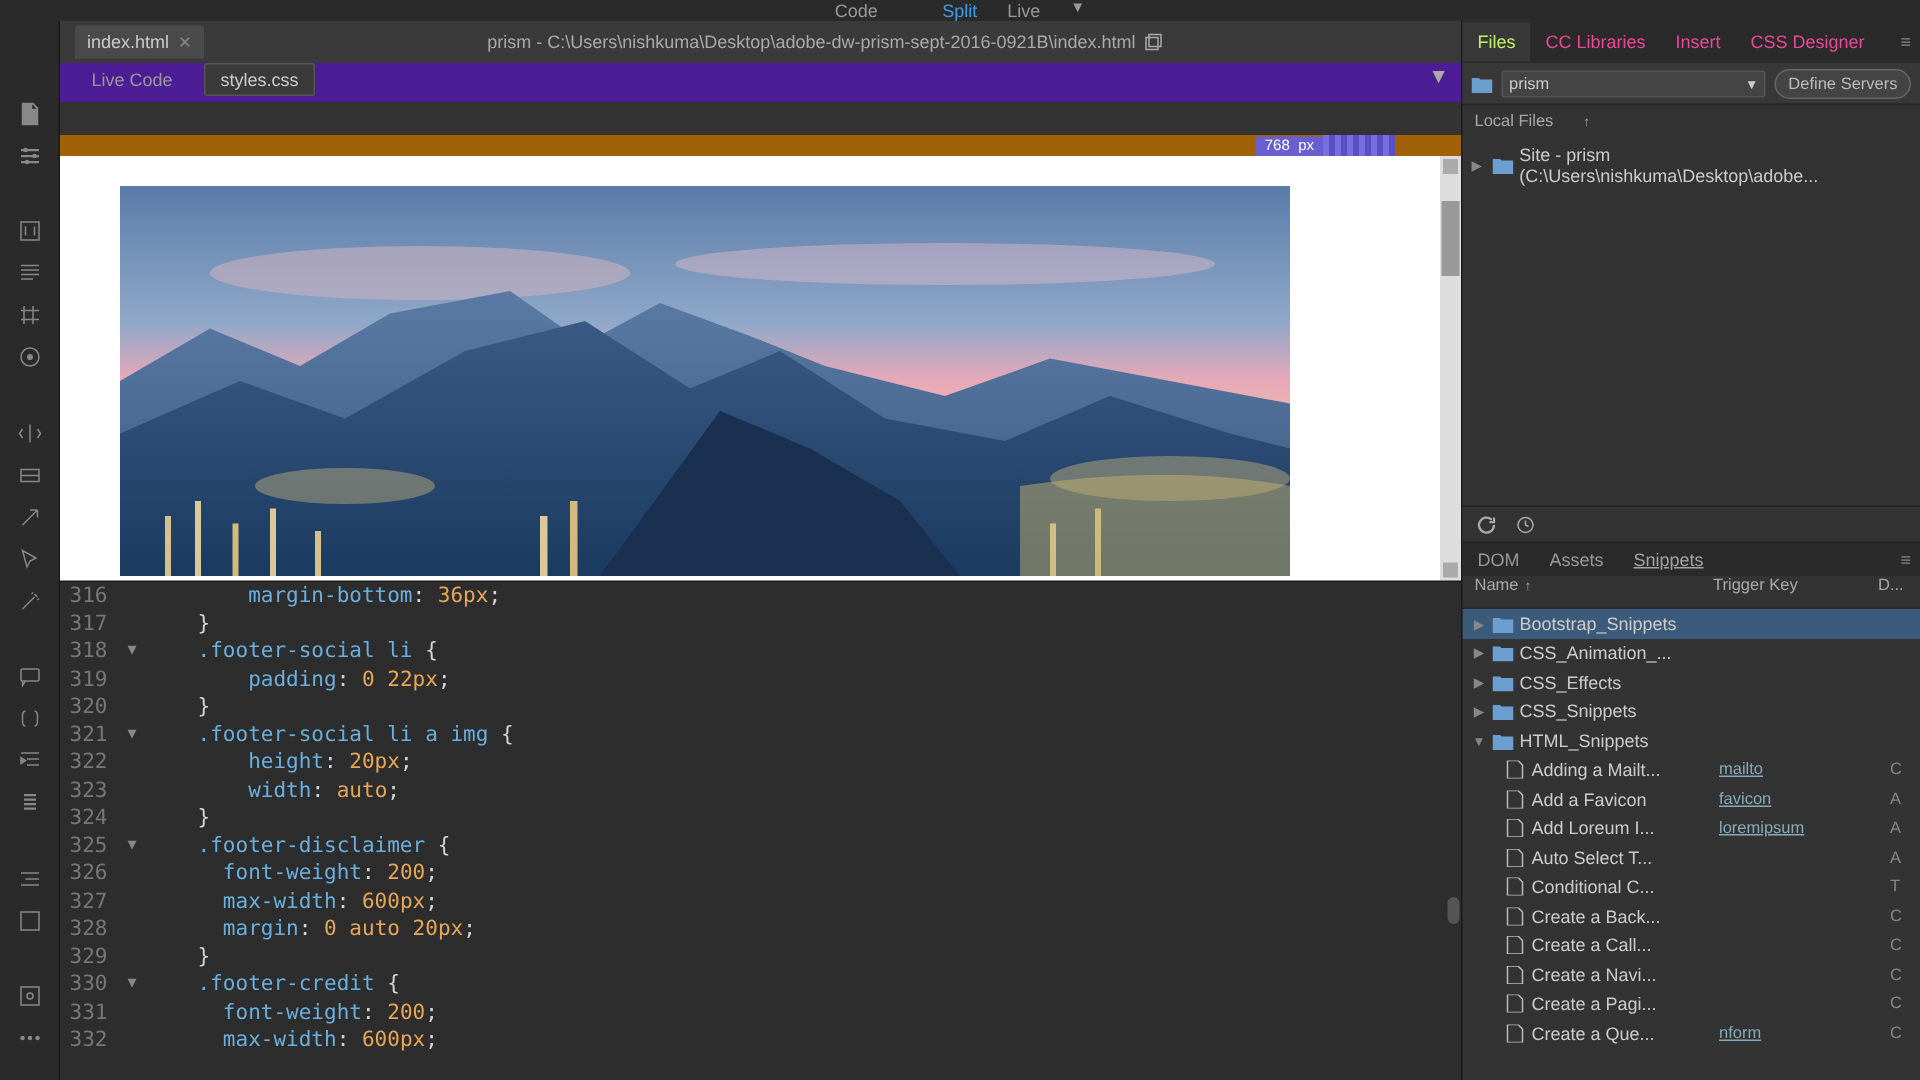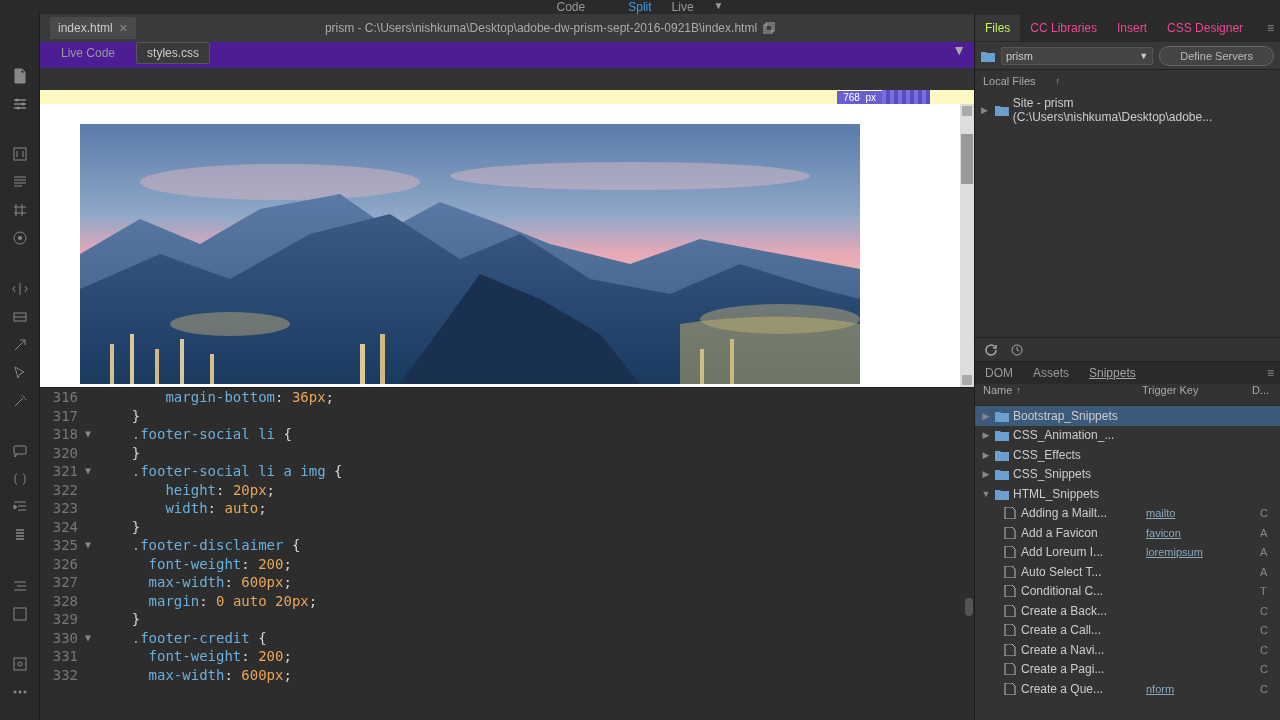--- a/index.html
+++ b/index.html
@@ -27,56 +27,56 @@
 .popout { width: 12px; height: 12px; display: inline-block; }
 
 .subtab-bar { height: 26px; background: #4c1d95; display: flex; align-items: flex-start; padding-left: 10px; gap: 10px; position: relative; }
 .subtab { padding: 3px 10px; color: #999; cursor: pointer; border: 1px solid transparent; }
 .subtab.active { border: 1px solid #555; background: #3a3a3a; color: #ccc; border-radius: 2px; }
 .filter-icon { position: absolute; right: 8px; color: #aaa; cursor: pointer; font-size: 14px; }
 
 .breadcrumb-bar { height: 22px; background: #333; }
 
 .preview-area { height: 298px; background: #333; position: relative; border-bottom: 1px solid #1a1a1a; }
-.ruler-bar { height: 14px; background: #fef9c3; position: relative; }
+.ruler-bar { height: 14px; background: #a16207; position: relative; }
 .ruler-marker { position: absolute; right: 44px; top: 0; height: 14px; display: flex; align-items: center; }
 .ruler-label { background: #6a5fd0; color: #fff; font-size: 10px; padding: 1px 6px; }
 .ruler-chevrons { width: 48px; height: 14px; background: repeating-linear-gradient(90deg, #7a6fe0 0 4px, #5a4fc0 4px 8px); }
 .preview-canvas { position: absolute; top: 14px; left: 0; right: 14px; bottom: 0; background: #fff; overflow: hidden; }
 .preview-canvas .inner { padding: 20px 40px; }
 .landscape { width: 780px; height: 260px; display: block; }
 .scroll-v { position: absolute; right: 0; top: 14px; width: 14px; bottom: 0; background: #ddd; }
 .scroll-v::before { content: ''; position: absolute; top: 2px; left: 2px; right: 2px; height: 10px; background: #aaa; }
 .scroll-v .thumb { position: absolute; top: 30px; left: 1px; right: 1px; height: 50px; background: #999; }
 .scroll-v::after { content: ''; position: absolute; bottom: 2px; left: 2px; right: 2px; height: 10px; background: #aaa; }
 
 .code-area { flex: 1; background: #2d2d2d; font-family: Consolas, monospace; font-size: 14px; overflow: hidden; position: relative; }
 .code-line { display: flex; height: 18.5px; line-height: 18.5px; }
-.line-num { width: 42px; text-align: right; color: #777; padding-right: 4px; user-select: none; }
+.line-num { width: 42px; text-align: center; color: #777; padding-right: 4px; user-select: none; }
 .fold { width: 12px; color: #888; font-size: 10px; text-align: center; }
 .code-content { padding-left: 4px; white-space: pre; }
 .c-sel { color: #6ab0de; }
 .c-prop { color: #6ab0de; }
 .c-punc { color: #d4d4d4; }
 .c-num { color: #e8a657; }
 .c-kw { color: #e8a657; }
 .c-brace { color: #d4d4d4; }
 .code-scroll { position: absolute; right: 0; top: 0; bottom: 0; width: 10px; background: #2d2d2d; }
 .code-scroll .thumb2 { position: absolute; top: 210px; width: 8px; left: 1px; height: 18px; background: #555; border-radius: 4px; }
 
 .right-panel { width: 306px; background: #333; border-left: 1px solid #1a1a1a; display: flex; flex-direction: column; }
 .panel-tabs { height: 28px; display: flex; align-items: center; background: #2a2a2a; }
 .ptab { padding: 6px 10px; color: #ec4899; cursor: pointer; font-size: 12px; }
 .ptab.active { color: #bef264; background: #383838; }
 .ptab-menu { margin-left: auto; padding: 0 6px; color: #888; cursor: pointer; }
 
 .site-row { height: 28px; display: flex; align-items: center; padding: 0 6px; gap: 6px; background: #383838; border-bottom: 1px solid #222; }
 .folder-ico { width: 14px; height: 12px; }
 .site-select { flex: 1; background: #444; border: 1px solid #555; color: #ccc; padding: 2px 4px; font-size: 11px; border-radius: 2px; display: flex; justify-content: space-between; align-items: center; }
-.define-btn { background: #444; border: 1px solid #666; color: #bbb; padding: 3px 20px; font-size: 11px; border-radius: 10px; cursor: pointer; }
+.define-btn { background: #444; border: 1px solid #666; color: #bbb; padding: 3px 8px; font-size: 11px; border-radius: 10px; cursor: pointer; }
 
 .files-header { height: 22px; display: flex; align-items: center; padding: 0 8px; gap: 20px; font-size: 11px; color: #aaa; }
 .files-header .sort-arrow { font-size: 9px; }
 
 .file-tree { padding: 2px 0; height: 246px; border-bottom: 1px solid #222; overflow: hidden; }
 .tree-row { display: flex; align-items: center; padding: 2px 6px; gap: 4px; font-size: 12px; color: #ccc; cursor: pointer; }
 .tree-chev { width: 10px; font-size: 9px; color: #888; }
 .tree-fico { width: 14px; height: 12px; }
 
 .refresh-bar { height: 24px; display: flex; align-items: center; padding: 0 8px; gap: 10px; border-bottom: 1px solid #222; }
@@ -317,20 +317,25 @@
             <div class="line-num">317</div>
             <div class="fold"></div>
             <div class="code-content">    <span class="c-brace">}</span></div>
           </div>
           <div class="code-line">
             <div class="line-num">318</div>
             <div class="fold">▼</div>
             <div class="code-content">    <span class="c-sel">.footer-social li</span> <span class="c-brace">{</span></div>
           </div>
           <div class="code-line">
+            <div class="line-num">319</div>
+            <div class="fold"></div>
+            <div class="code-content">        <span class="c-prop">padding</span><span class="c-punc">:</span> <span class="c-num">0</span> <span class="c-num">22px</span><span class="c-punc">;</span></div>
+          </div>
+          <div class="code-line">
             <div class="line-num">320</div>
             <div class="fold"></div>
             <div class="code-content">    <span class="c-brace">}</span></div>
           </div>
           <div class="code-line">
             <div class="line-num">321</div>
             <div class="fold">▼</div>
             <div class="code-content">    <span class="c-sel">.footer-social li a img</span> <span class="c-brace">{</span></div>
           </div>
           <div class="code-line">

